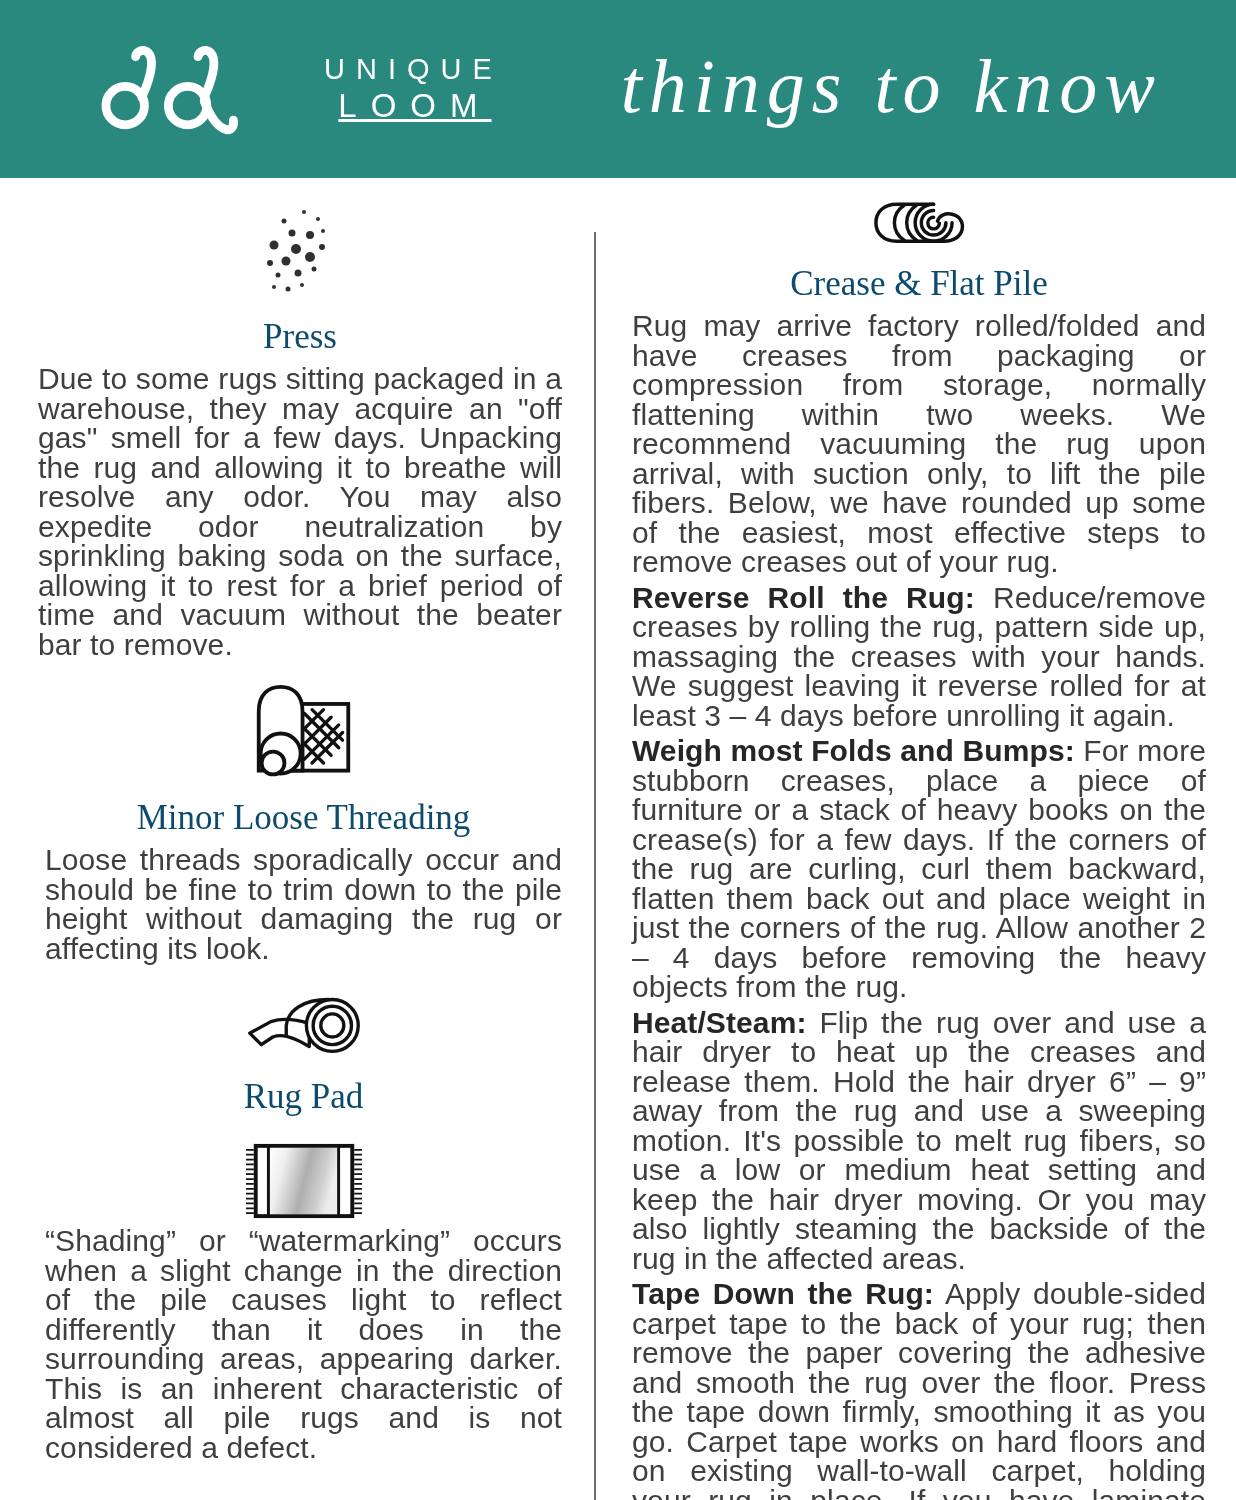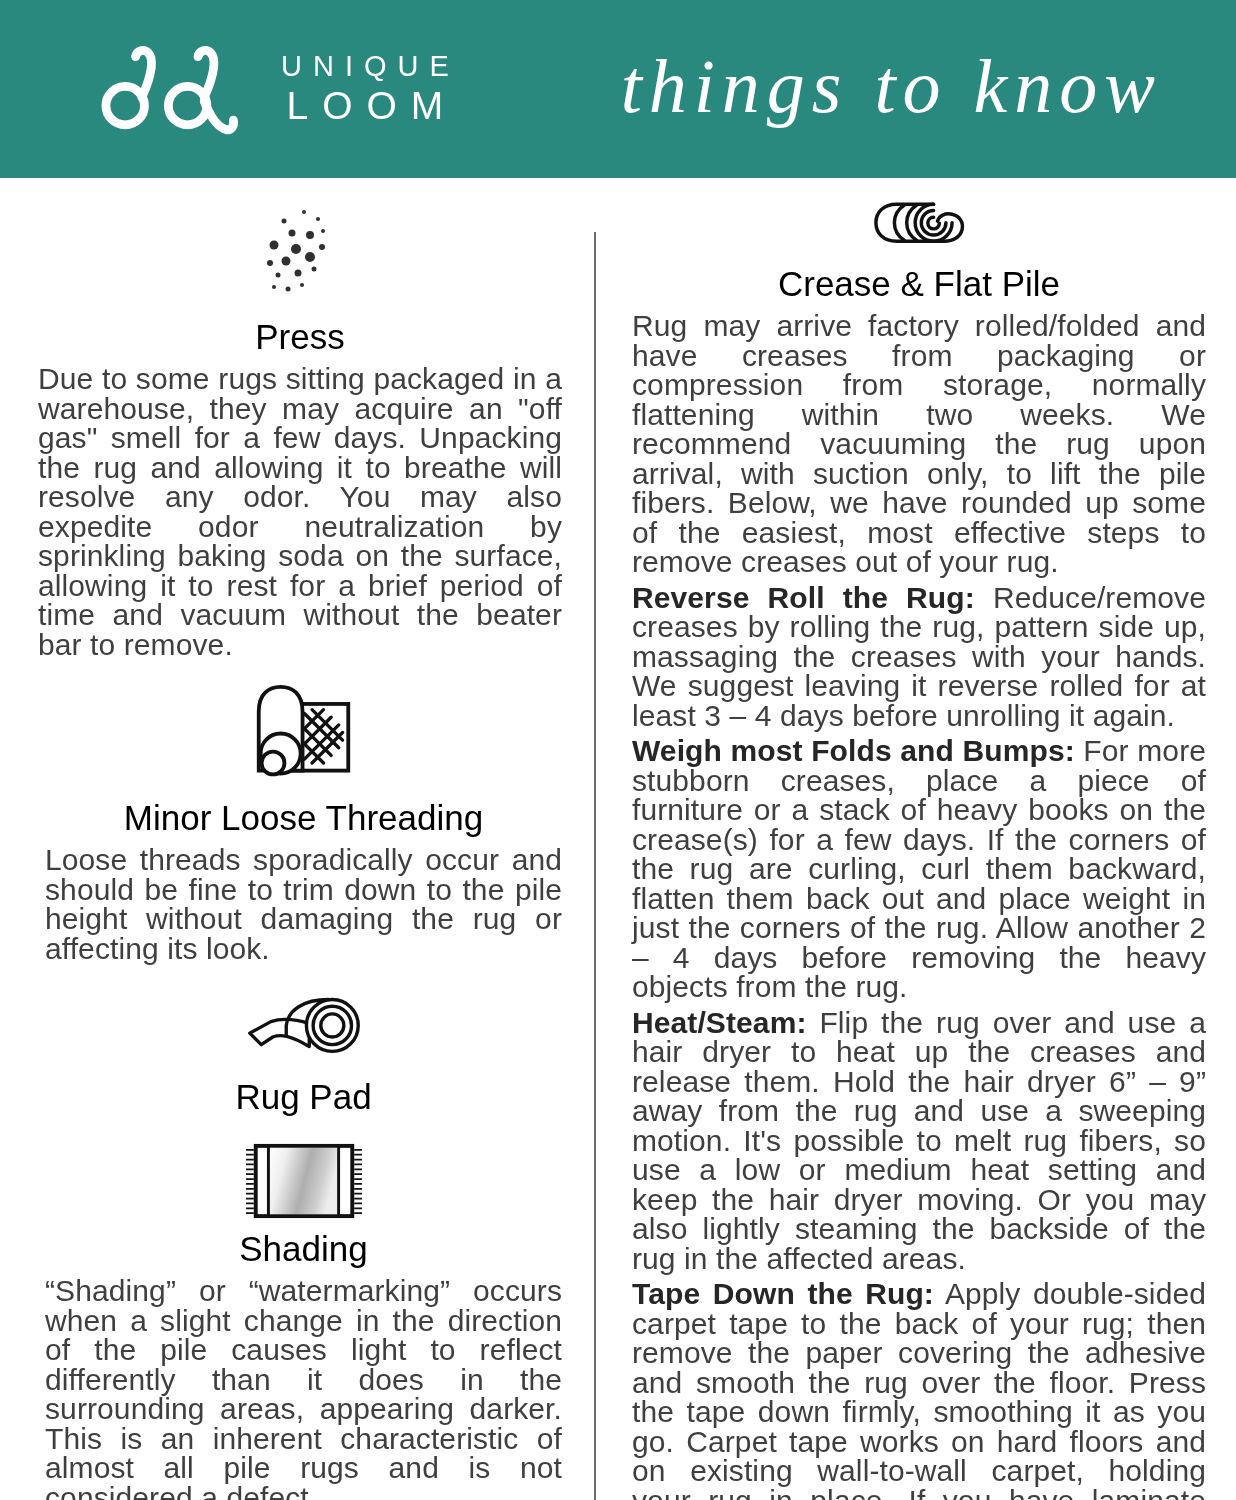--- a/index.html
+++ b/index.html
@@ -5,39 +5,39 @@
   html,body{margin:0;padding:0;background:#ffffff;}
   .page{
     width:1236px;height:1500px;position:relative;overflow:hidden;background:#ffffff;
     font-family:"Liberation Sans","DejaVu Sans",sans-serif;
   }
   
   .header{
     height:178px;background:#2A897E;display:flex;align-items:center;
     padding:0 74px 0 98px;box-sizing:border-box;
   }
-  .logo{display:flex;align-items:center;}
+  .logo{display:flex;align-items:center;gap:43px;}
   .logo svg{display:block;}
   .brand{color:#ffffff;margin-left:24px;text-align:center;line-height:1.18;}
   .brand .b1{font-size:29px;letter-spacing:11px;text-indent:11px;}
-  .brand .b2{font-size:39px;letter-spacing:14px;text-indent:14px;}
+  .brand .b2{font-size:33px;letter-spacing:14px;text-indent:14px;text-decoration:underline;}
   .page-title{
     margin:0 0 0 auto;color:#ffffff;font-family:"Liberation Serif","DejaVu Serif",serif;
     font-weight:400;font-size:76px;letter-spacing:7px;line-height:1;padding-bottom:6px;font-style:italic;
   }
   
   .content{display:flex;height:1322px;overflow:hidden;}
   .col-left{width:524px;margin-left:38px;}
   .divider{width:2px;background:#6e6e6e;margin-left:32px;margin-top:54px;}
   .col-right{width:574px;margin-left:36px;}
   .sec{text-align:center;}
   .sec .icon{display:block;margin:0 auto;}
   .sec-title{
-    font-family:Liberation Sans, sans-serif;font-weight:400;
-    color:#000000;font-size:35px;line-height:42px;margin:14px 0 0 0;
+    font-family:Liberation Serif, serif;font-weight:400;
+    color:#0c4a6e;font-size:35px;line-height:42px;margin:14px 0 0 0;
   }
   p.body{
     text-align:justify;color:#3f3f3f;font-size:30px;line-height:29.5px;
     letter-spacing:0.1px;margin:6px 0 0 0;
   }
   p.body b{color:#262626;font-weight:bold;}
   .sec + .sec{margin-top:24px;margin-left:7px;}
   .sec-odor .icon{margin-top:28px;}
   .sec-shading{margin-top:20px;}
   .sec-shading .sec-title{margin-top:8px;}
@@ -143,21 +143,20 @@
             </linearGradient>
           </defs>
           <g stroke="#111111" stroke-width="1.8">
             <path d="M3,8 h8 M3,13 h8 M3,18 h8 M3,23 h8 M3,28 h8 M3,33 h8 M3,38 h8 M3,43 h8 M3,48 h8 M3,53 h8 M3,58 h8 M3,63 h8 M3,68 h8 M3,73 h8"></path>
             <path d="M114,8 h8 M114,13 h8 M114,18 h8 M114,23 h8 M114,28 h8 M114,33 h8 M114,38 h8 M114,43 h8 M114,48 h8 M114,53 h8 M114,58 h8 M114,63 h8 M114,68 h8 M114,73 h8"></path>
           </g>
           <rect x="13" y="4" width="99" height="72" fill="#ffffff" stroke="#111111" stroke-width="4"></rect>
           <rect x="27" y="6" width="70" height="68" fill="url(#shadegrad)"></rect>
           <path d="M 26,4 V 76 M 98,4 V 76" stroke="#111111" stroke-width="3"></path>
         </svg>
-        <h2 class="sec-title">Shading</h2>
         <p class="body">“Shading” or “watermarking” occurs when a slight change in the direction of the pile causes light to reflect differently than it does in the surrounding areas, appearing darker. This is an inherent characteristic of almost all pile rugs and is not considered a defect.</p>
       </section>
 
     </div>
 
     <div class="divider"></div>
 
     <div class="col-right">
 
       <section class="sec sec-crease">

